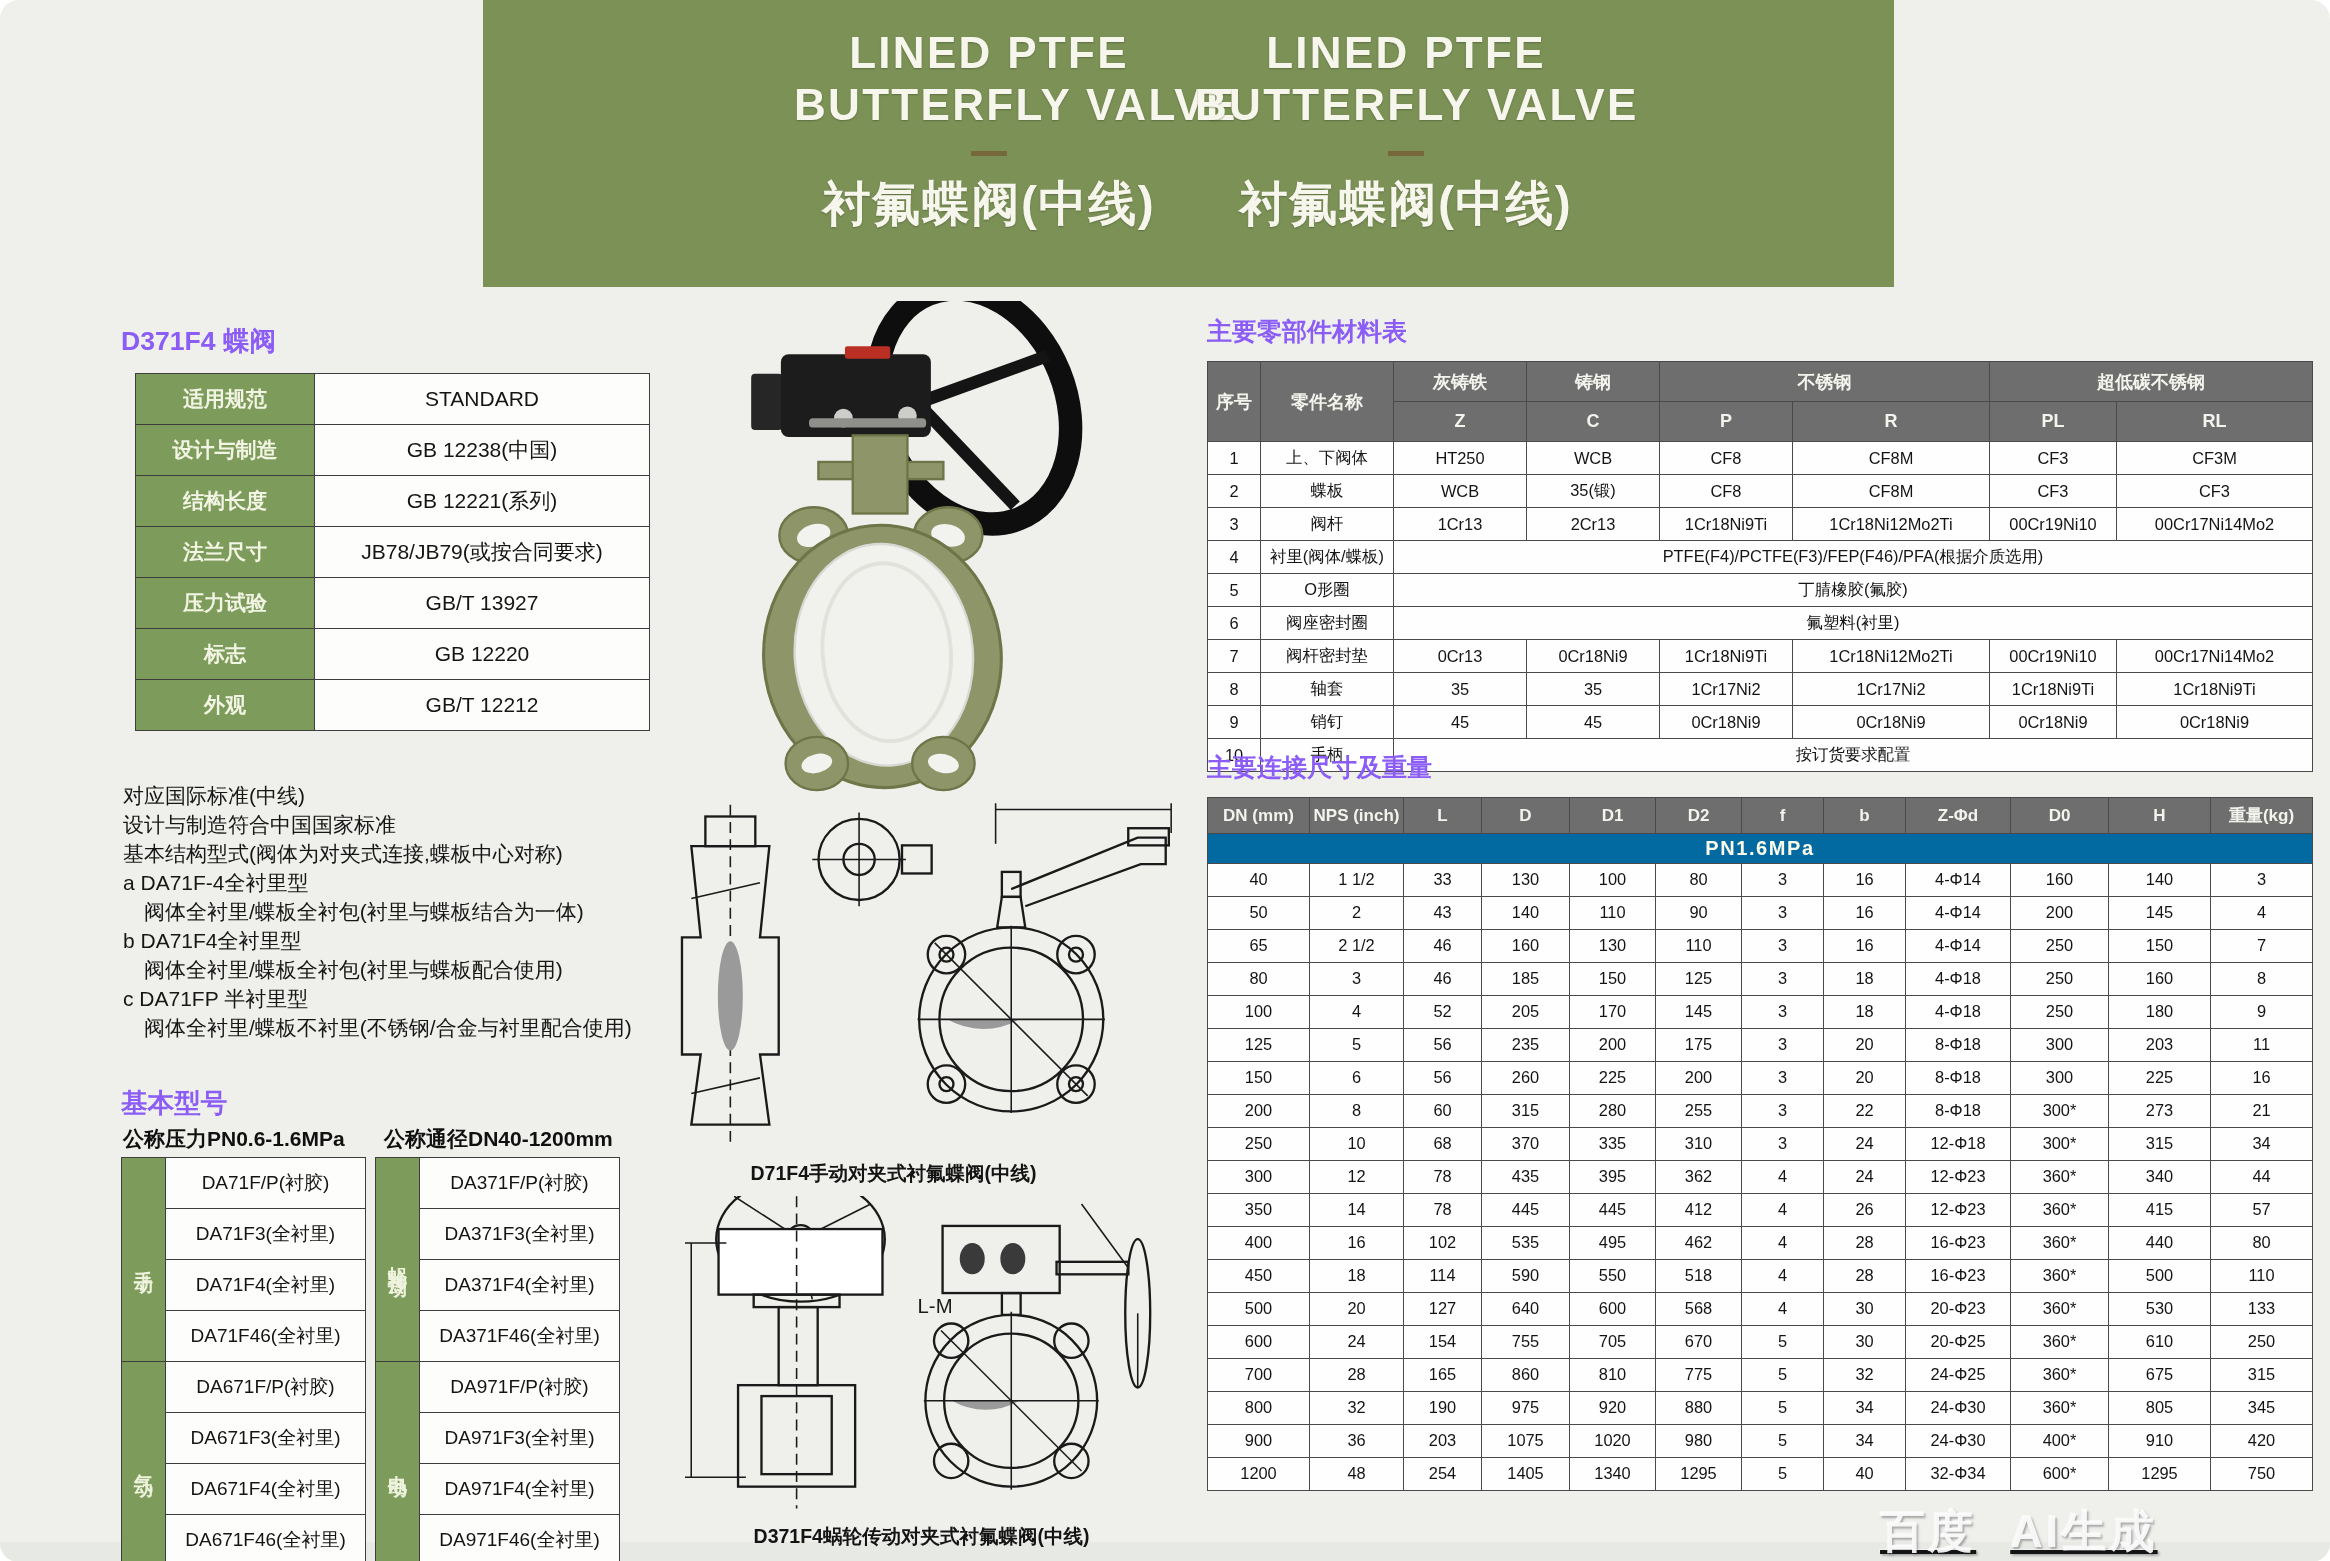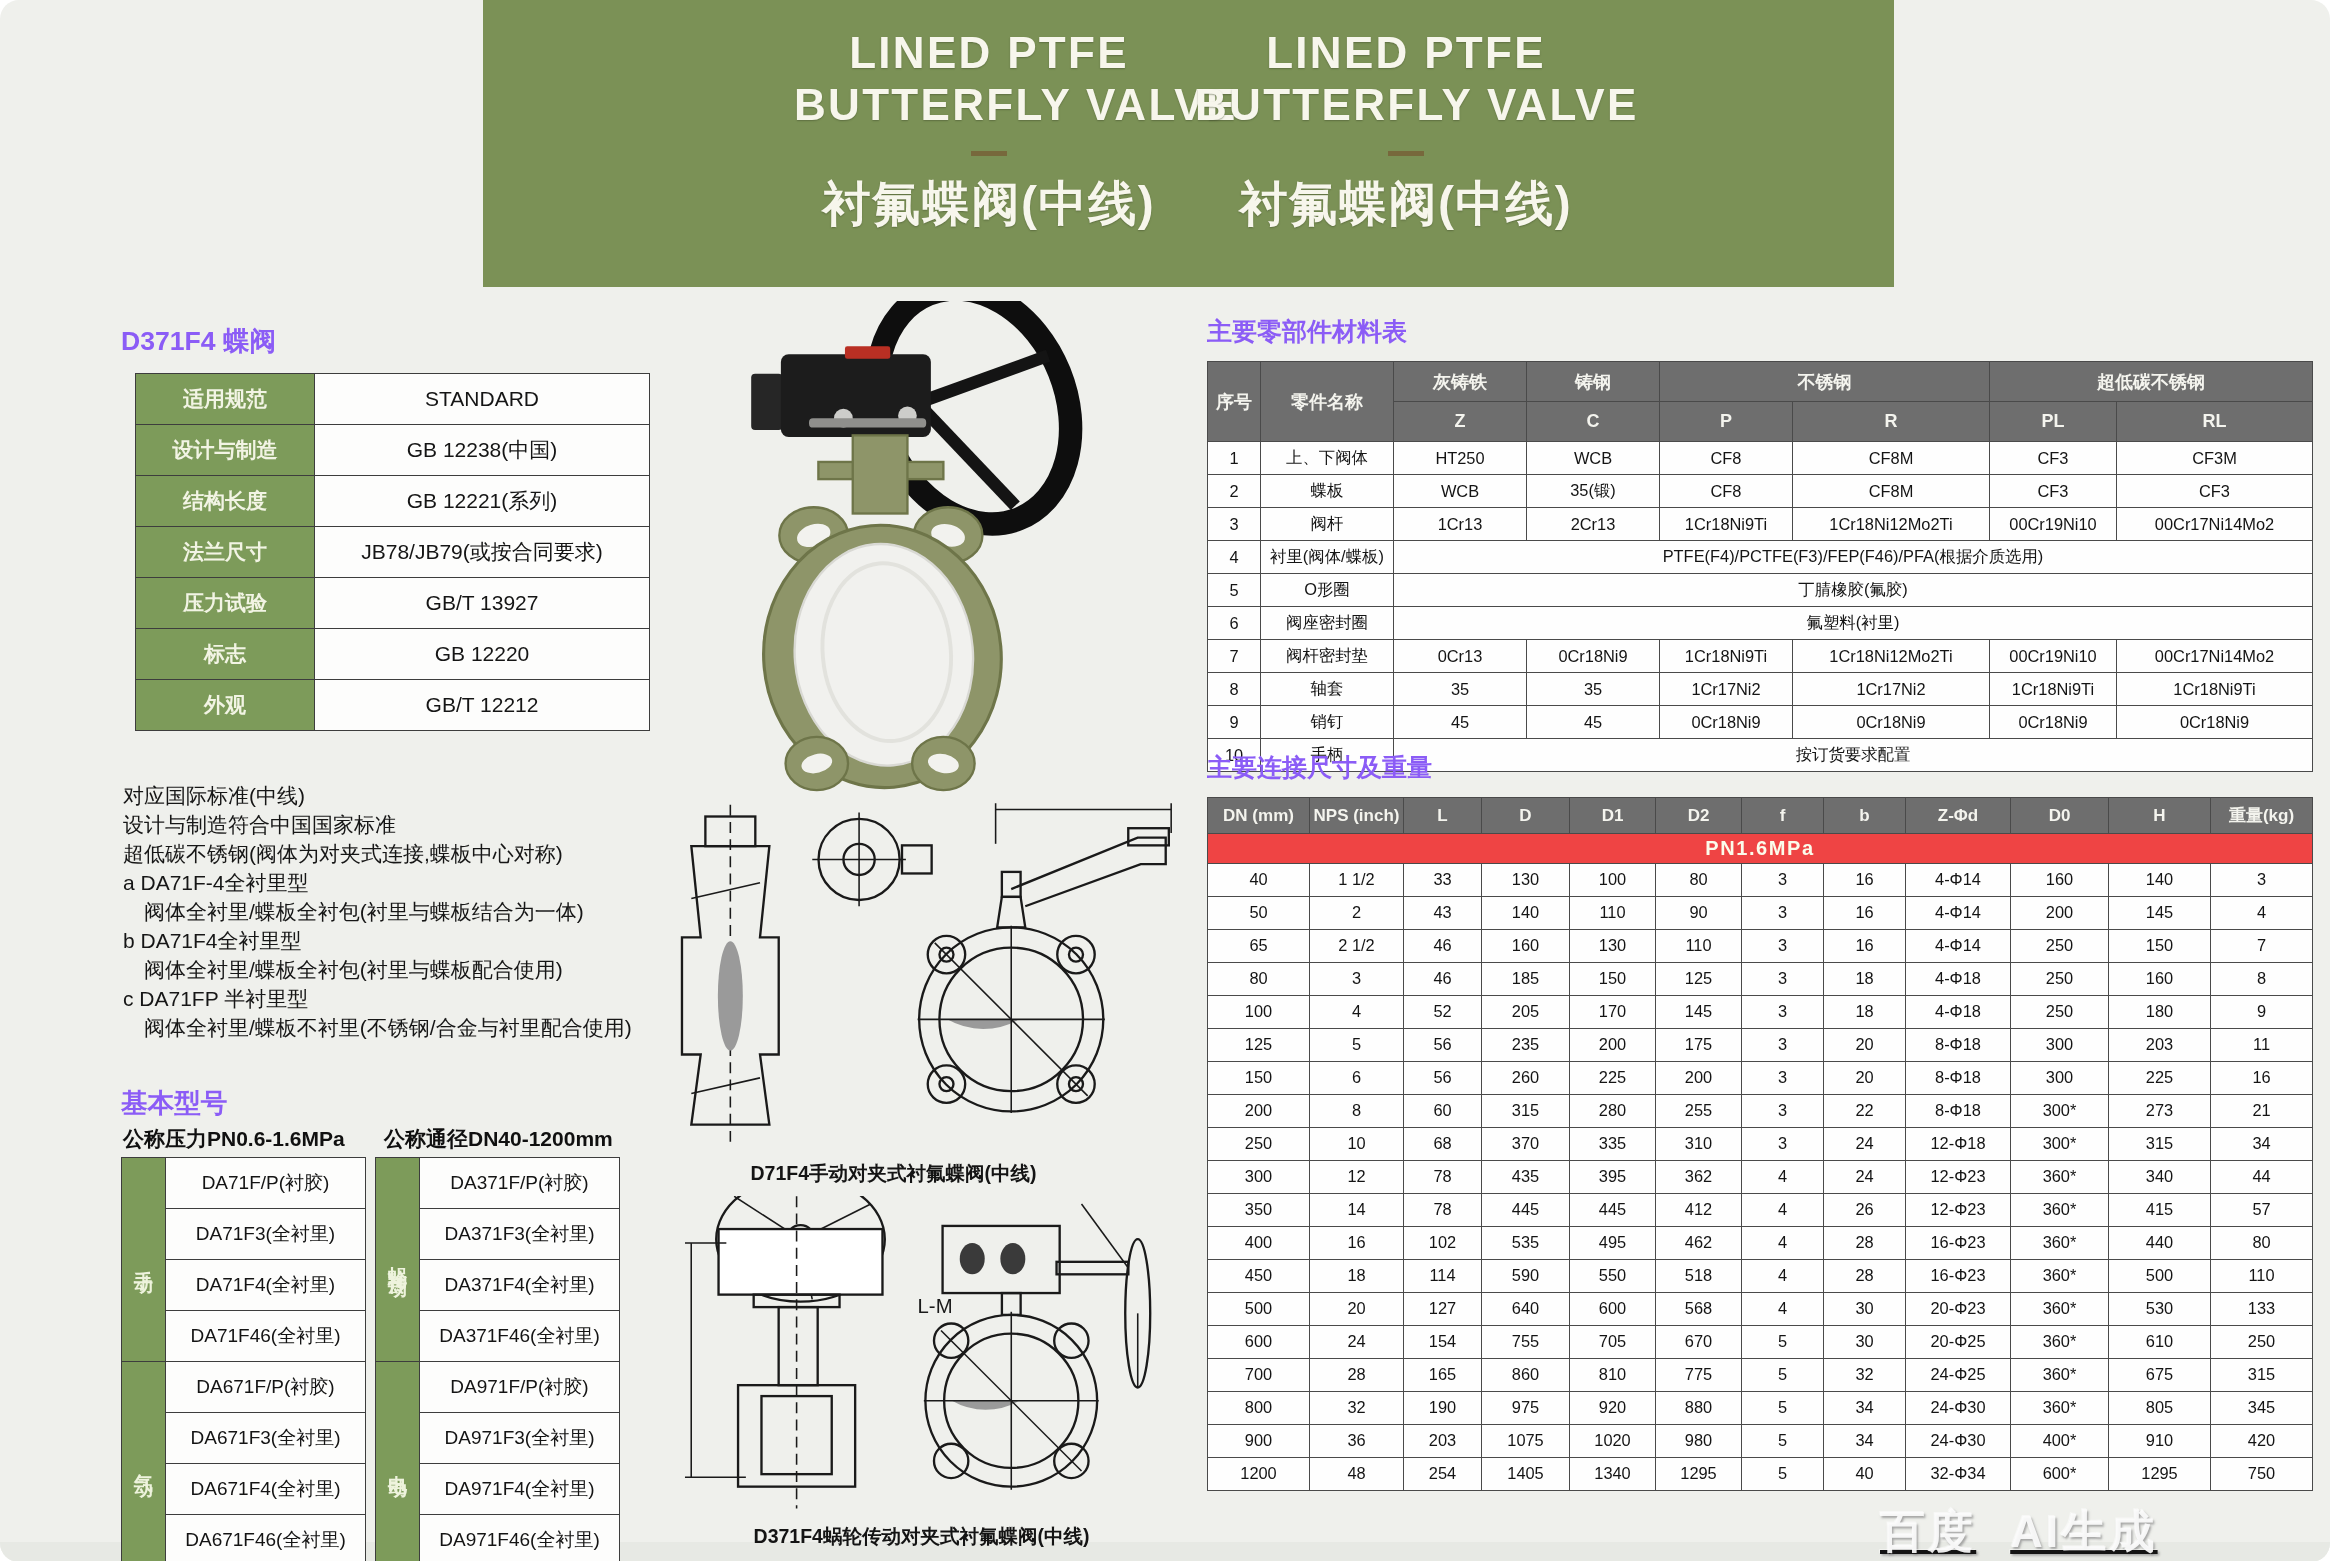--- a/index.html
+++ b/index.html
@@ -29,21 +29,21 @@
   .models .mg{background:#7d9b5a;color:#eef3dd;width:44px;font-weight:bold;
               writing-mode:vertical-rl;text-orientation:upright;letter-spacing:4.7px;padding:4.7px 0;}
   .models .mc{background:#fdfdfc;}
   
   .mat{position:absolute;left:1207px;top:361px;width:1103px;}
   .mat th{background:#6e6e6e;color:#f4f4ee;border:1.6px solid #4a4a4a;font-size:18px;font-weight:bold;height:37px;}
   .mat td{background:#fefefe;border:1.6px solid #4a4a4a;text-align:center;font-size:16.4px;height:30px;color:#141414;}
   .dims{position:absolute;left:1207px;top:797px;width:1103px;}
   .dims th{background:#6e6e6e;color:#f4f4ee;border:1.6px solid #4a4a4a;font-size:17px;font-weight:bold;height:33px;}
   .dims td{background:#fefefe;border:1.6px solid #4a4a4a;text-align:center;font-size:16.4px;height:30px;color:#141414;}
-  .dims .pn{background:#ef4444;color:#fbfceb;font-size:20px;font-weight:bold;height:26.6px;letter-spacing:1.6px;margin-left:40px;}
+  .dims .pn{background:#0369a1;color:#fbfceb;font-size:20px;font-weight:bold;height:26.6px;letter-spacing:1.6px;margin-left:40px;}
   
   .caption{position:absolute;width:523px;text-align:center;font-size:19.5px;font-weight:bold;color:#141414;white-space:nowrap;}
   
   .watermark{position:absolute;left:1880px;top:1502px;display:flex;gap:34px;align-items:center;text-decoration:underline;}
   .watermark span{font-size:45px;font-weight:bold;color:rgba(252,252,252,.92);
                   text-shadow:1.6px 1.6px 2.3px rgba(140,140,140,.75),-0.8px -0.8px 0.8px rgba(255,255,255,.6);
                   letter-spacing:3.1px;}
 </style>
 </head>
 <body>
@@ -93,21 +93,21 @@
           <td class="sl">标志</td>
           <td class="sv">GB 12220</td>
         </tr>
         <tr>
           <td class="sl">外观</td>
           <td class="sv">GB/T 12212</td>
         </tr>
       </tbody>
   </table>
 
-  <div class="desc" id="desc-lines"><div>对应国际标准(中线)</div><div>设计与制造符合中国国家标准</div><div>超低碳不锈钢(阀体为对夹式连接,蝶板中心对称)</div><div>a DA71F-4全衬里型</div><div>　阀体全衬里/蝶板全衬包(衬里与蝶板结合为一体)</div><div>b DA71F4全衬里型</div><div>　阀体全衬里/蝶板全衬包(衬里与蝶板配合使用)</div><div>c DA71FP 半衬里型</div><div>　阀体全衬里/蝶板不衬里(不锈钢/合金与衬里配合使用)</div></div>
+  <div class="desc" id="desc-lines"><div>对应国际标准(中线)</div><div>设计与制造符合中国国家标准</div><div>基本结构型式(阀体为对夹式连接,蝶板中心对称)</div><div>a DA71F-4全衬里型</div><div>　阀体全衬里/蝶板全衬包(衬里与蝶板结合为一体)</div><div>b DA71F4全衬里型</div><div>　阀体全衬里/蝶板全衬包(衬里与蝶板配合使用)</div><div>c DA71FP 半衬里型</div><div>　阀体全衬里/蝶板不衬里(不锈钢/合金与衬里配合使用)</div></div>
 
   <div class="sec-title" style="left:121px;top:1085px;">基本型号</div>
   <div class="sub-head" style="left:123px;top:1125px;">公称压力PN0.6-1.6MPa</div>
   <div class="sub-head" style="left:384px;top:1125px;">公称通径DN40-1200mm</div>
   <table class="models" style="left:121px;top:1157px;">
     <colgroup>
         <col style="width:44px">
         <col style="width:200px">
       </colgroup>
     <tbody id="models-left">

